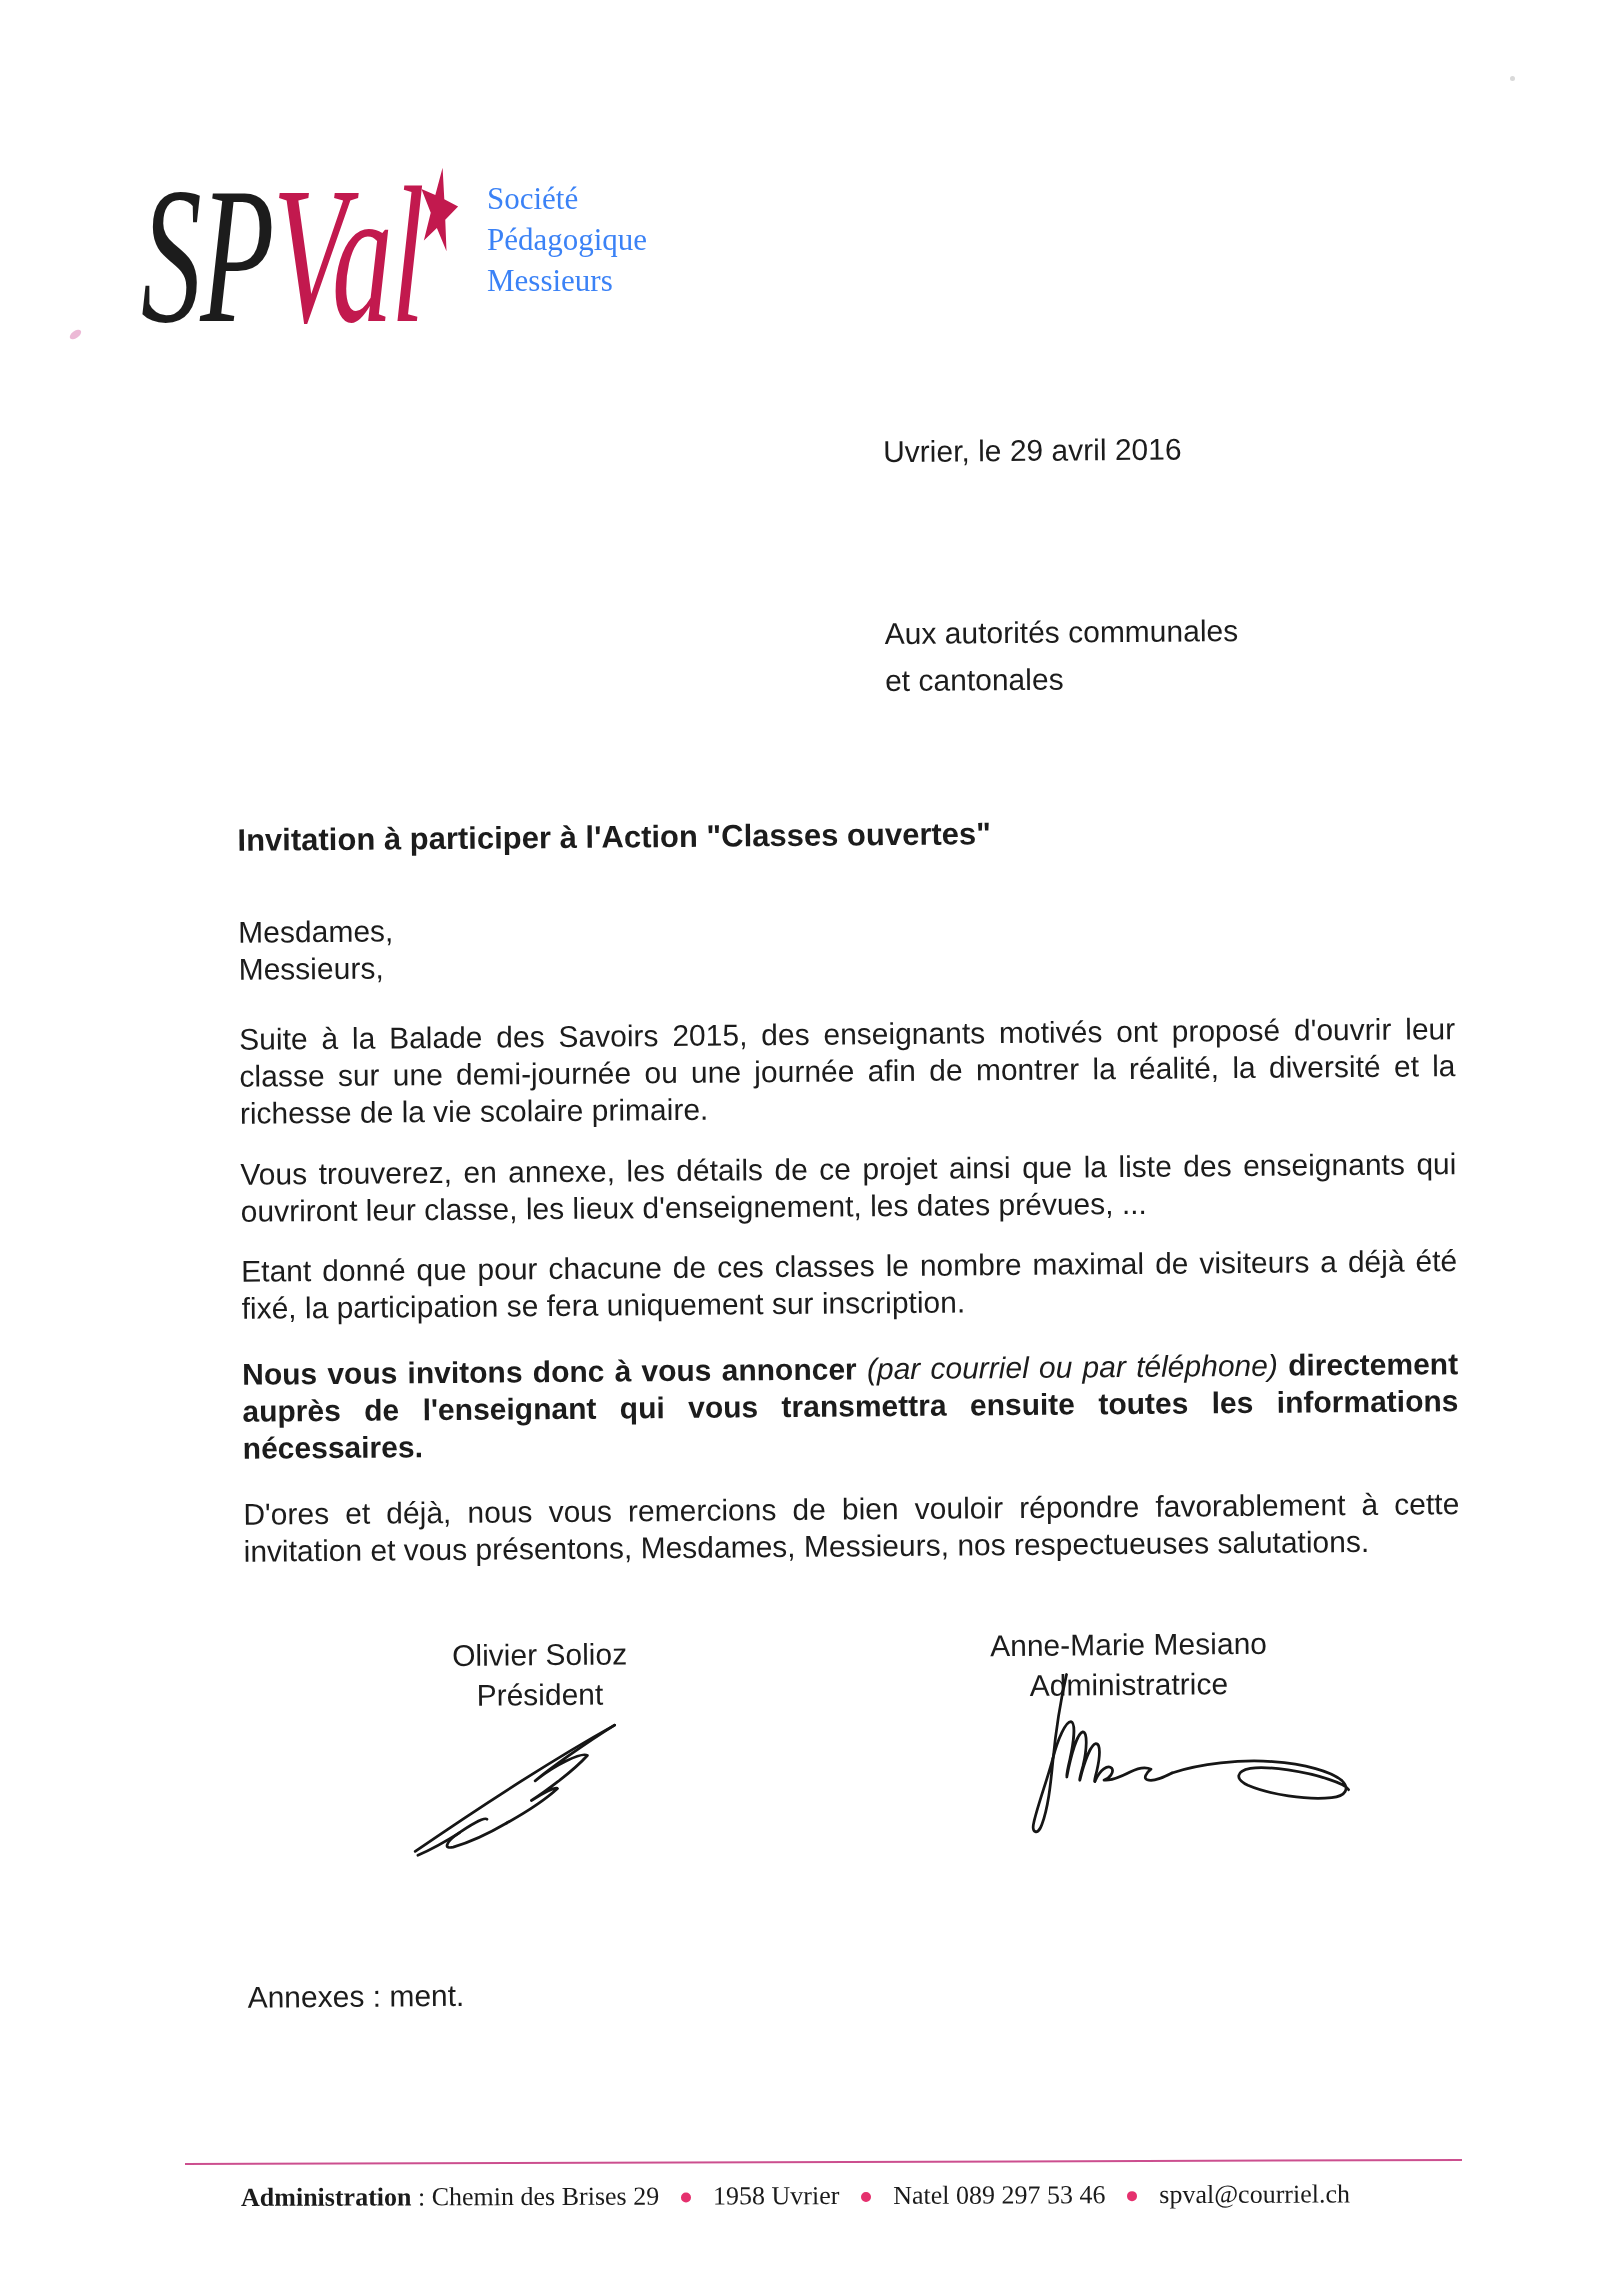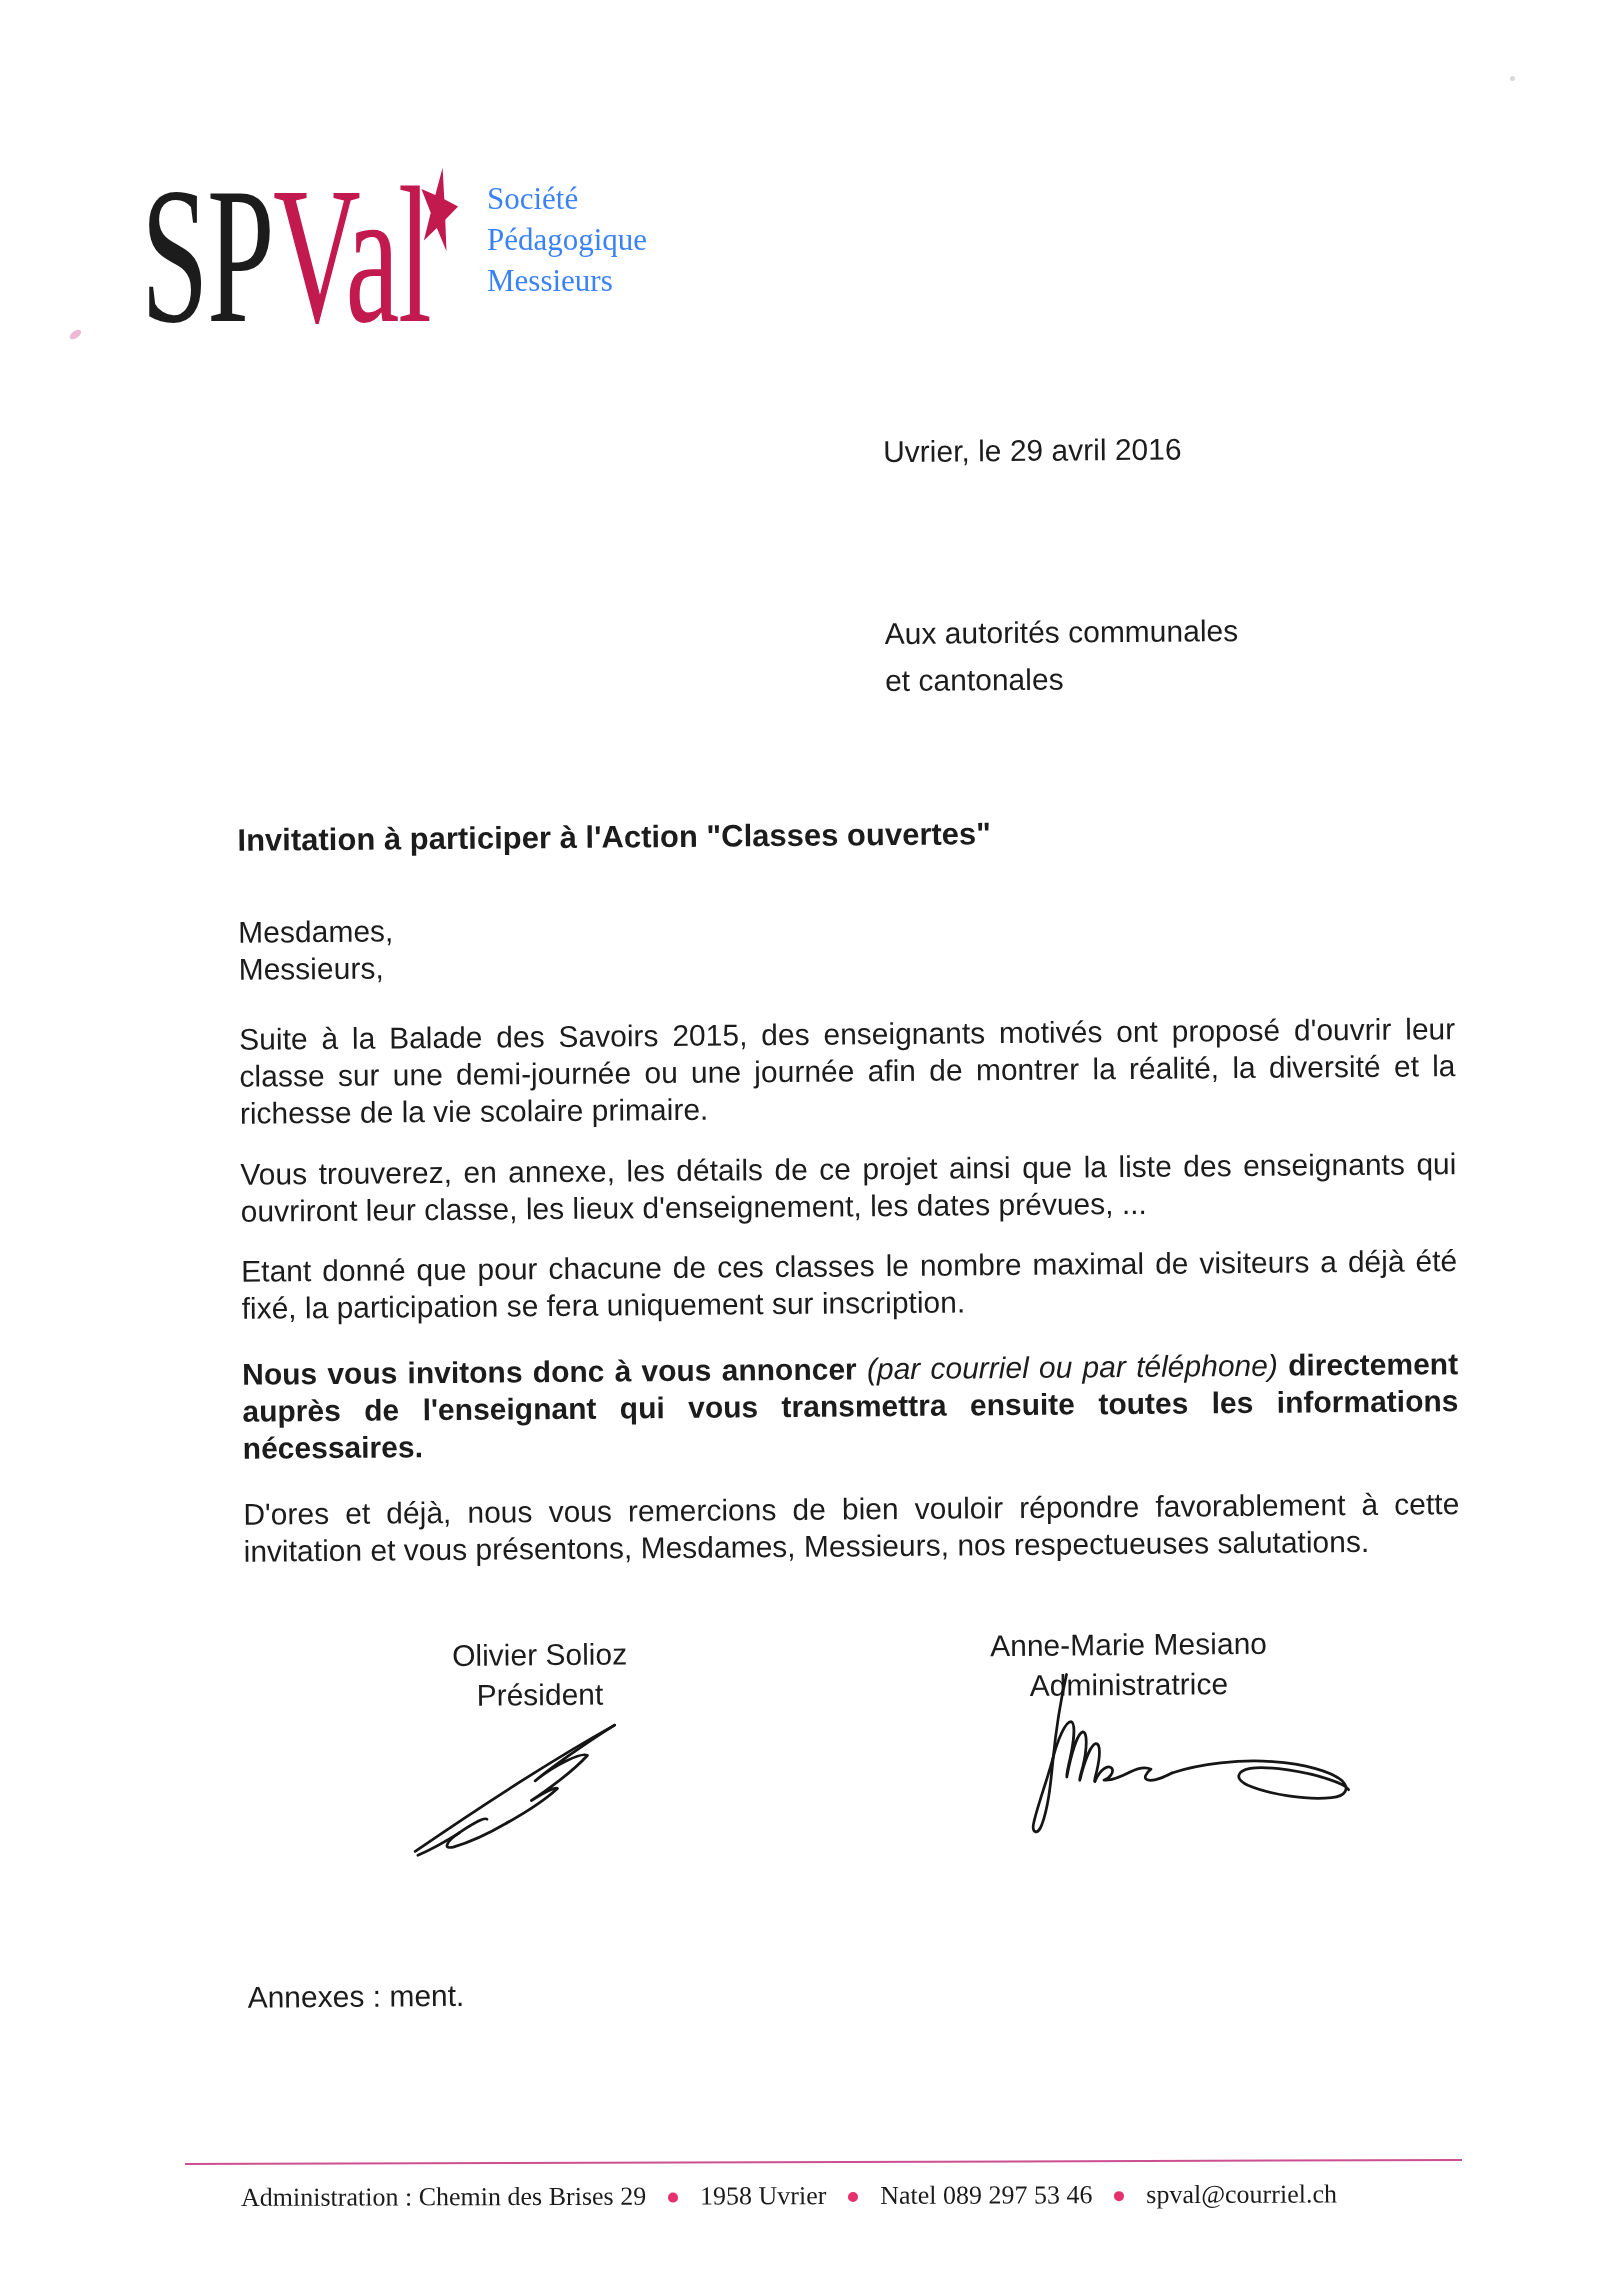--- a/index.html
+++ b/index.html
@@ -5,21 +5,21 @@
   html,body{margin:0;padding:0;background:#e8e8e8;}
   .page{
     position:relative; width:1623px; height:2295px;
     background:var(--paper,#ffffff);
     overflow:hidden;
     font-family:"Liberation Sans",sans-serif;
     color:var(--ink,#1c1c1c);
   }
   
   .logo{position:absolute;left:141px;top:157px;height:190px;}
-  .logo-word-wrap{position:absolute;left:0;top:0;}
+  .logo-word-wrap{position:absolute;left:0;top:0;font-style:italic;}
   .logo-word{
     display:inline-block;
     font-family:"Liberation Serif",serif;
     font-size:196px;line-height:196px;letter-spacing:-2.6px;
     transform:scaleX(0.62);transform-origin:left top;
     white-space:nowrap;
   }
   .logo-sp{color:var(--ink,#1b1b1b);}
   .logo-val{color:var(--logo-red,#c2194e);}
   .logo-star{position:absolute;left:277px;top:7.9px;color:var(--logo-red,#c2194e);}
@@ -66,21 +66,21 @@
   .footer-rule{
     position:absolute;left:185px;top:2161px;width:1277px;height:2px;
     background:var(--rule-pink,#cc4f8f);transform:rotate(-0.18deg);
   }
   .footer-text{
     position:absolute;left:241px;top:2179px;width:1230px;
     display:flex;align-items:center;column-gap:22px;
     font-family:"Liberation Serif",serif;font-size:26px;line-height:34px;
     color:#1b1b1b;white-space:nowrap;transform:rotate(-0.18deg);
   }
-  .footer-label{font-weight:400;margin-top:9px;}
+  .footer-label{font-weight:700;margin-top:9px;}
   .footer-dot{
     width:9.8px;height:9.8px;border-radius:50%;flex:0 0 auto;
     background:var(--dot-pink,#e5316e);margin-top:2.6px;
   }
 </style>
 </head>
 <body>
 
 <div class="page">
 

